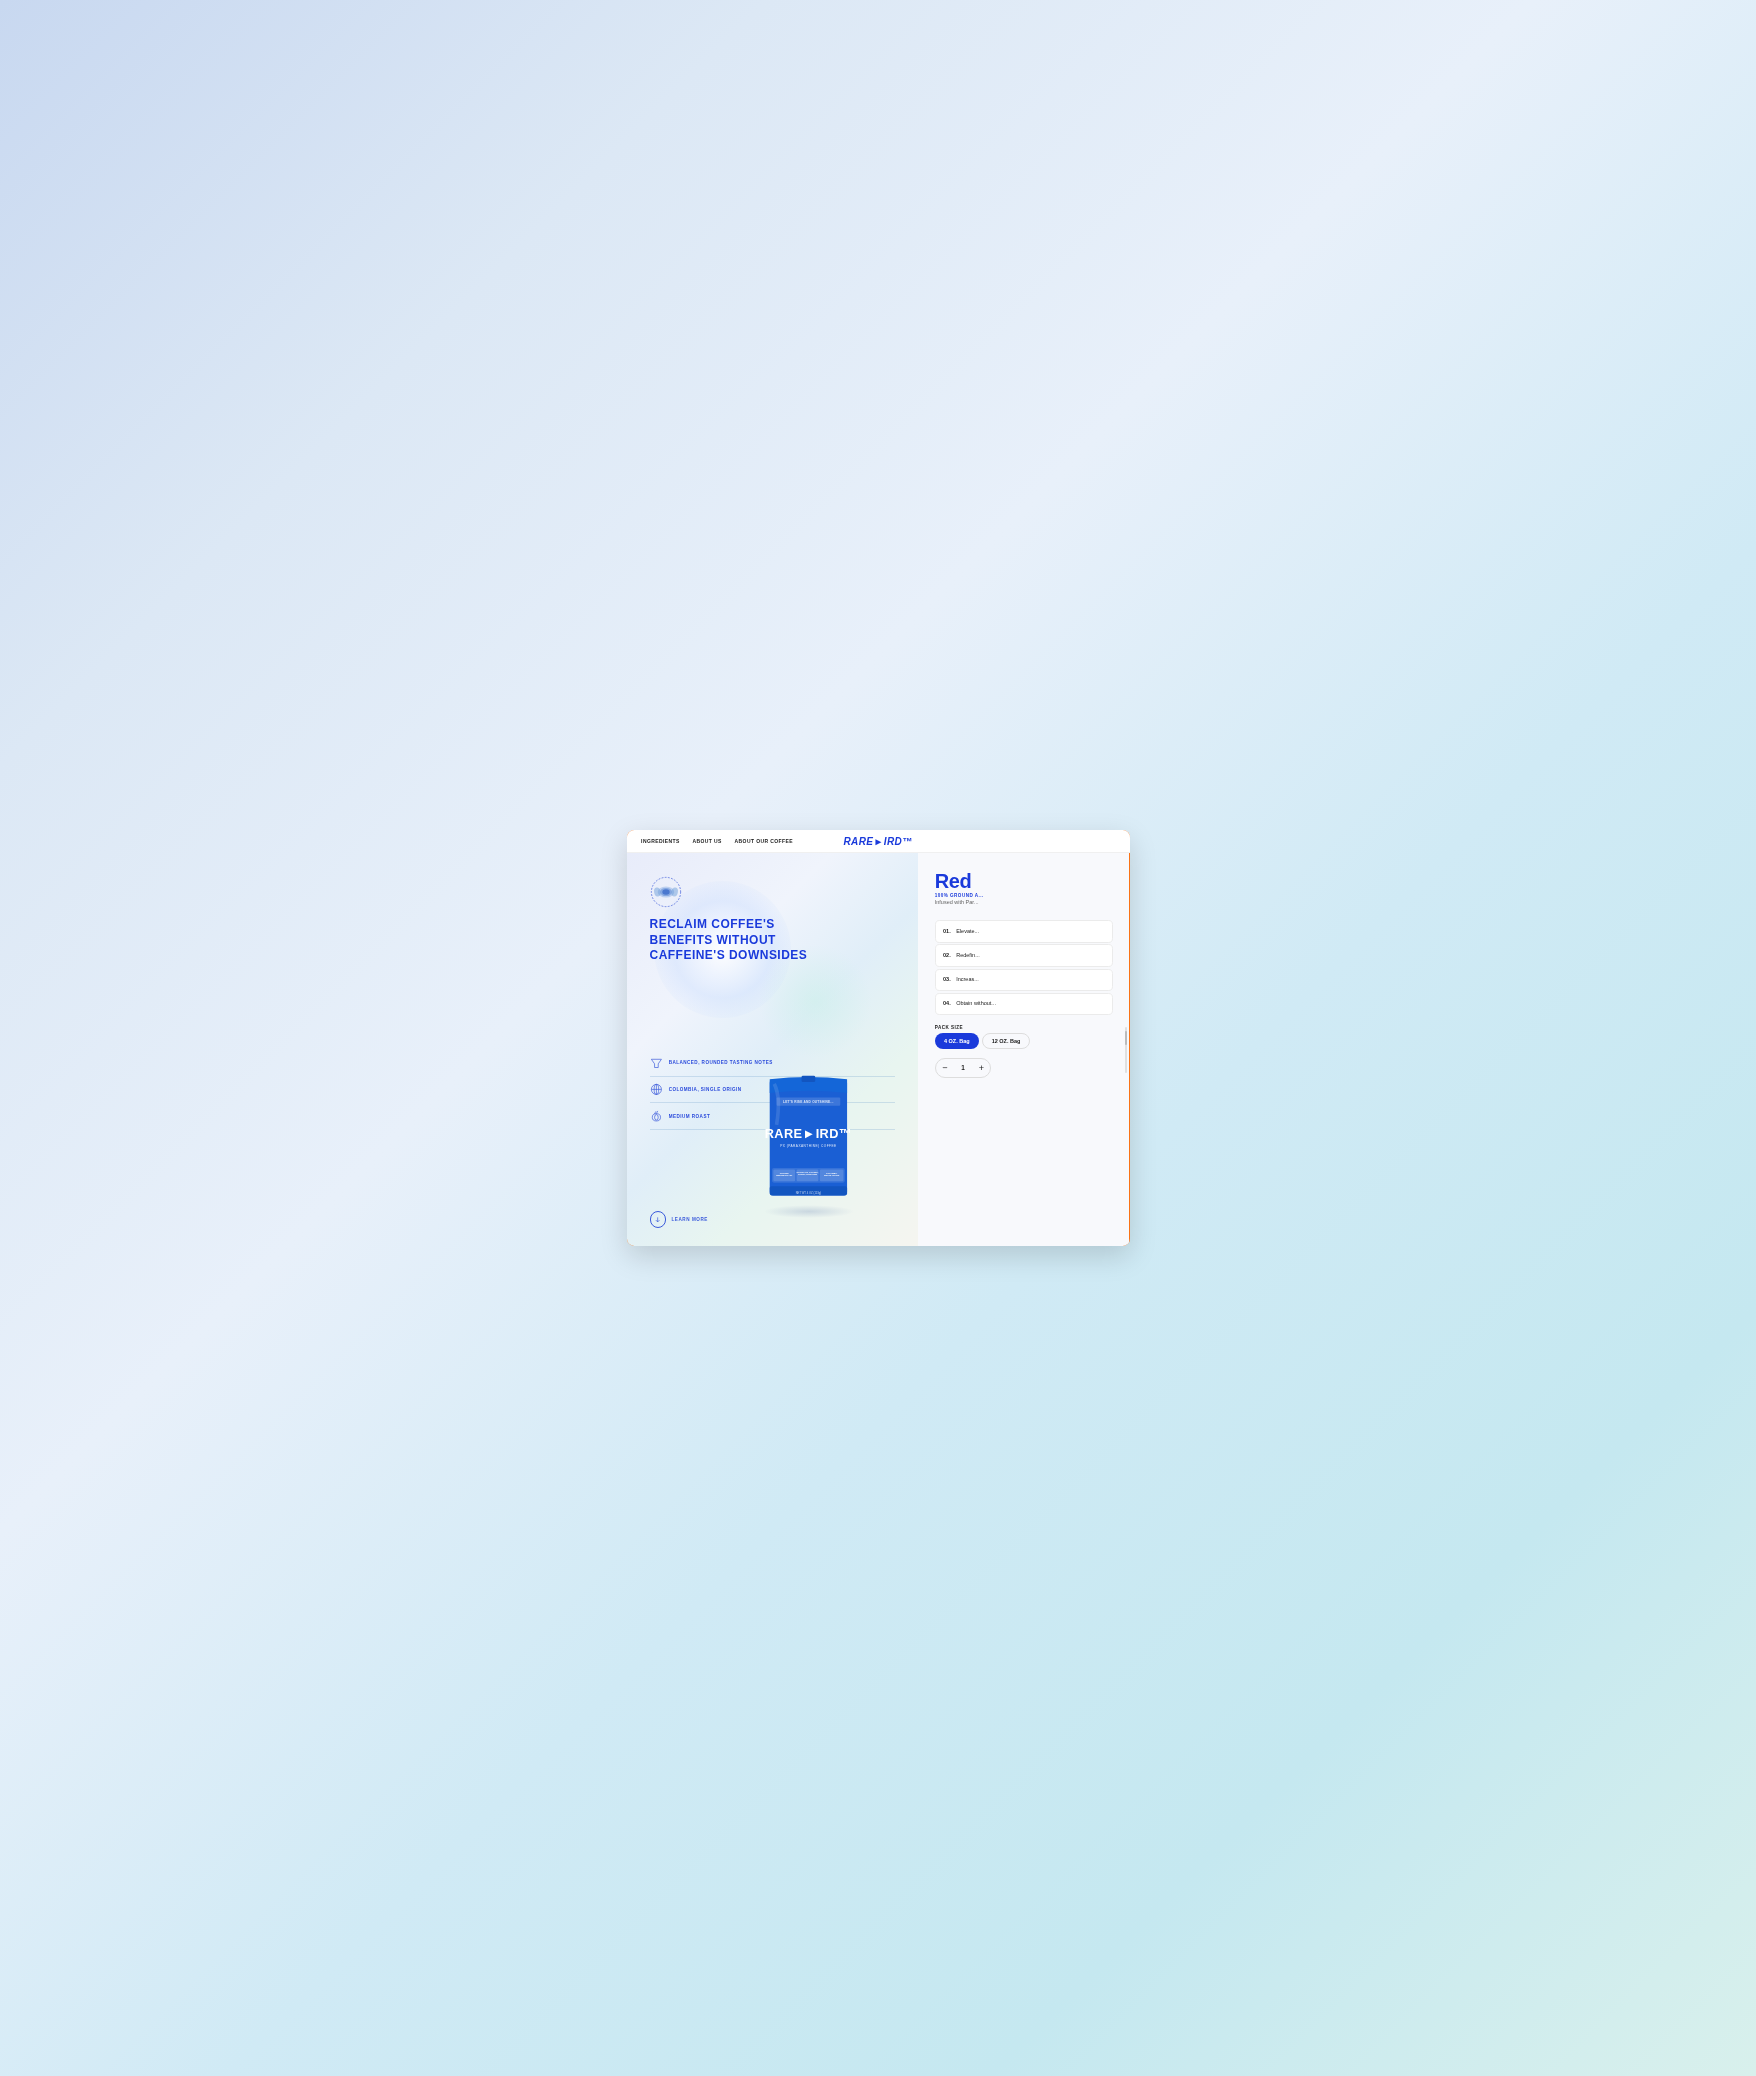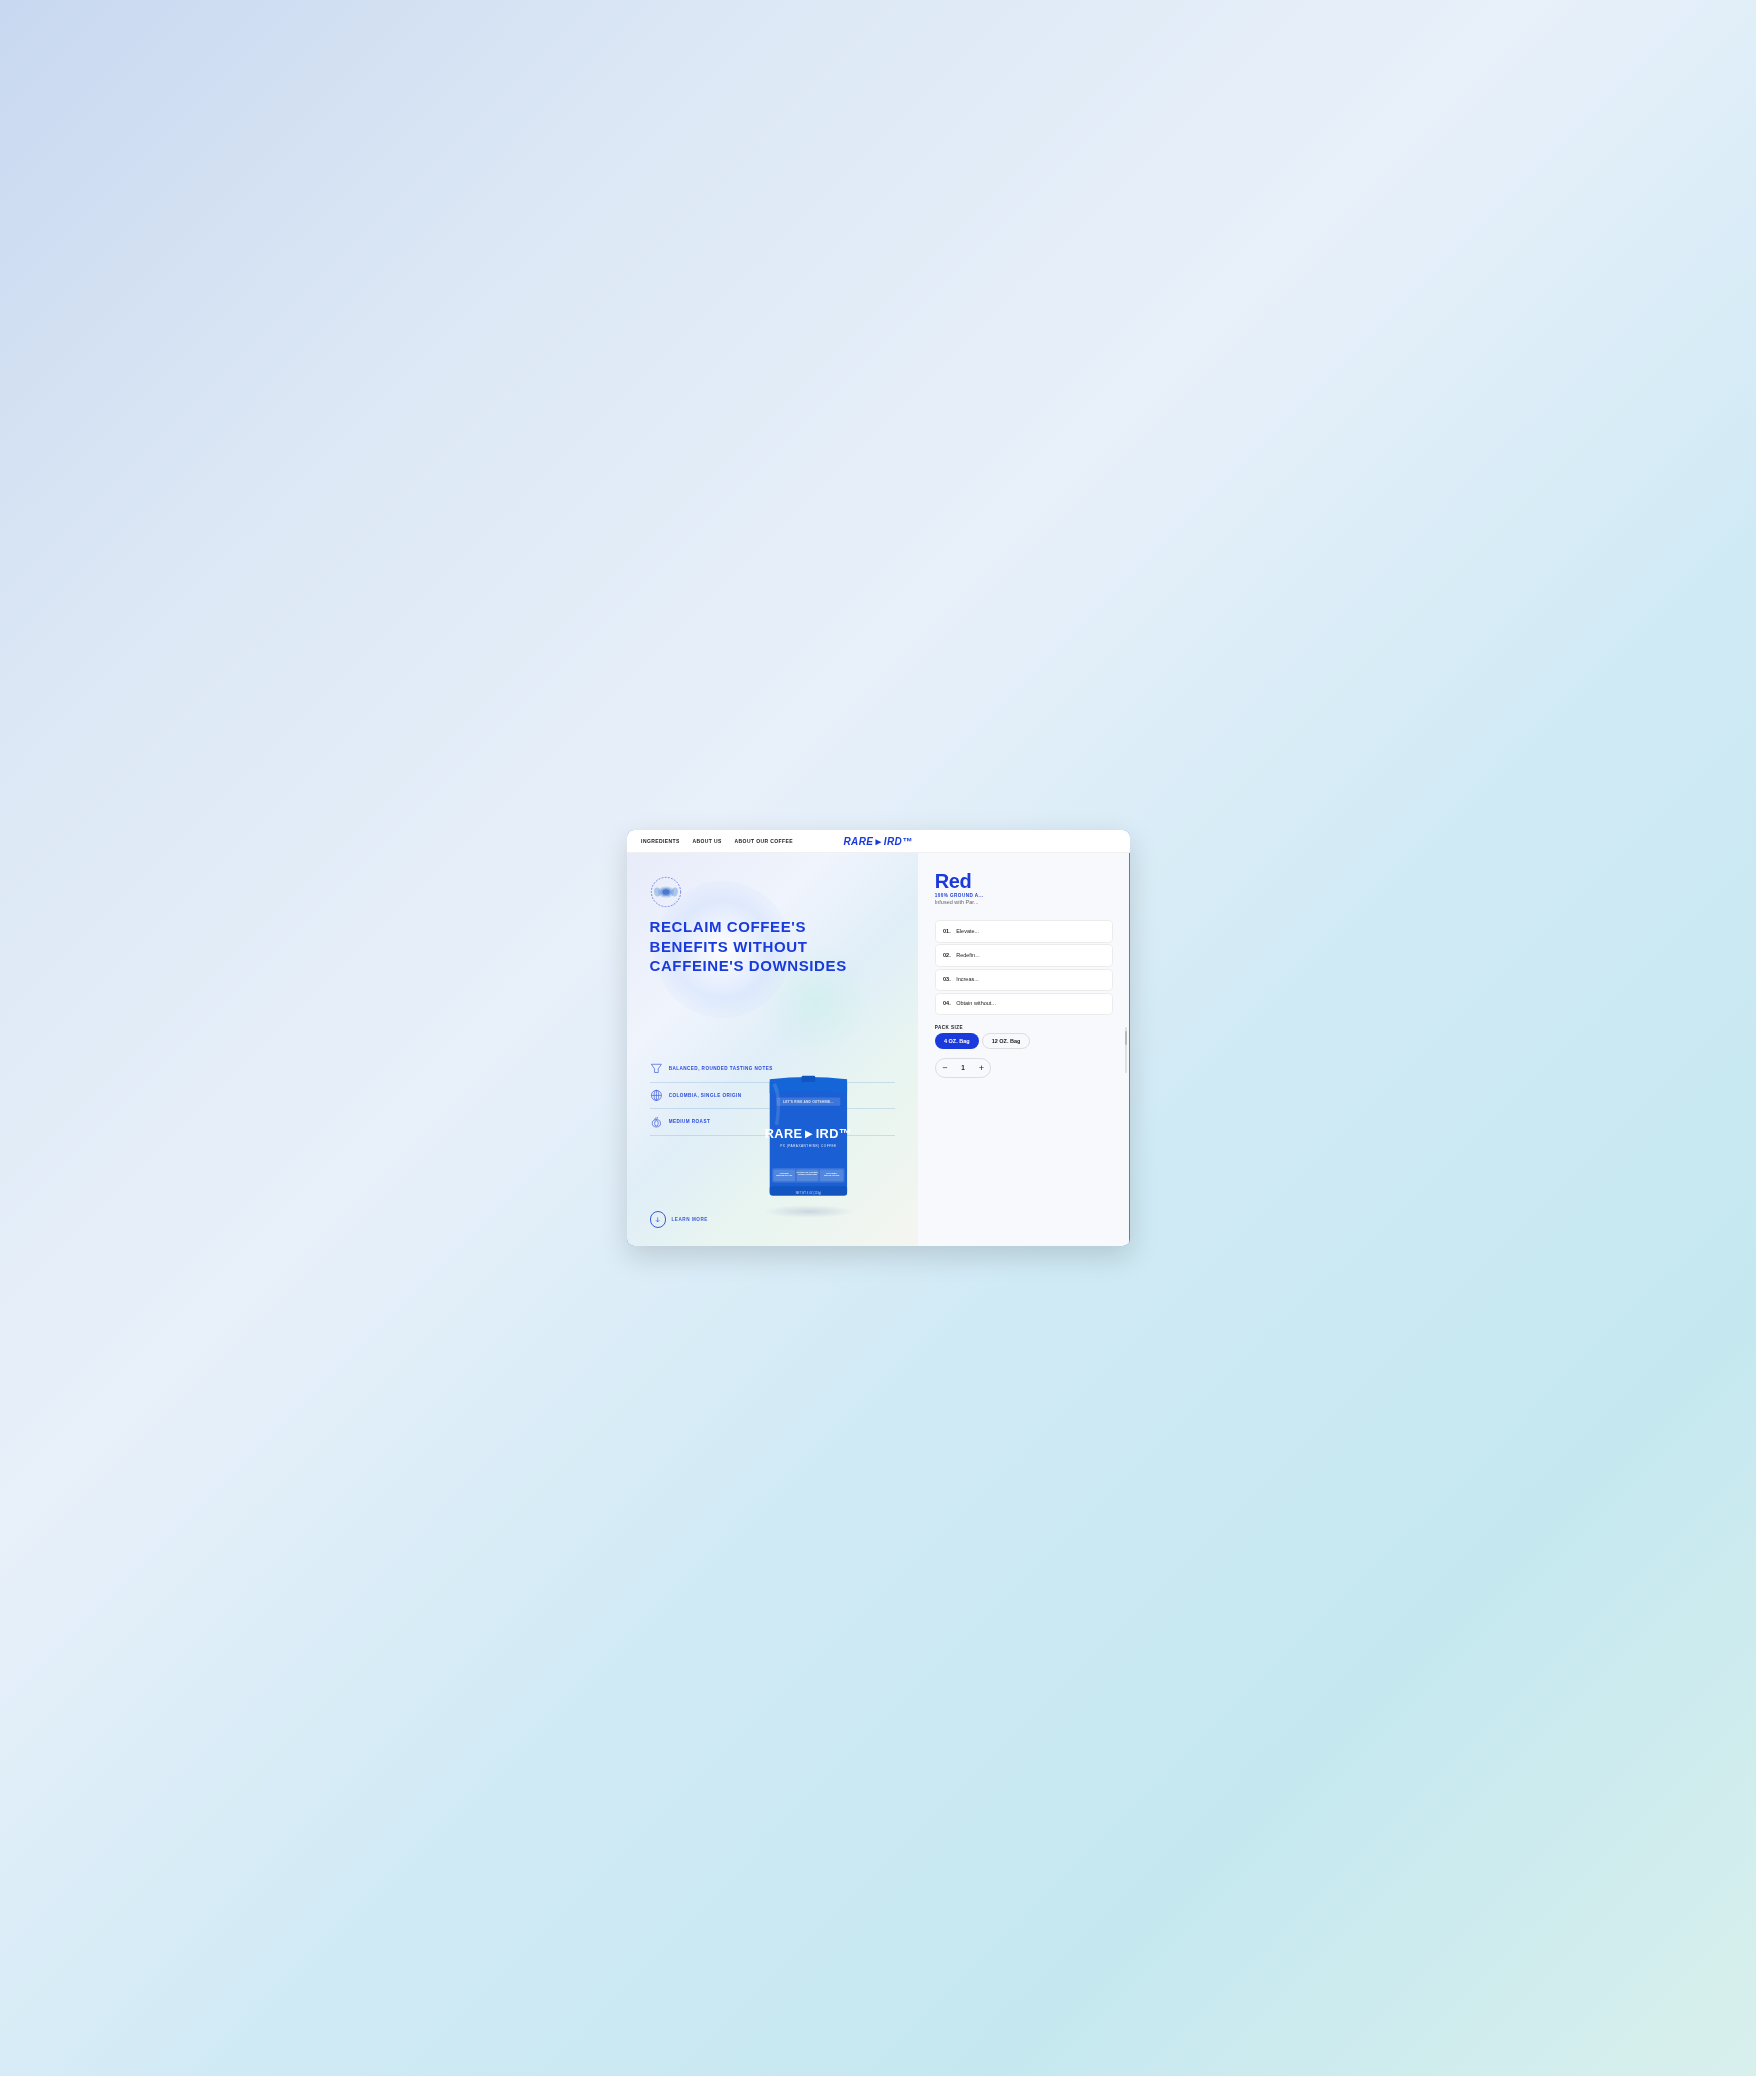--- a/index.html
+++ b/index.html
@@ -11,21 +11,21 @@
       display: flex;
       align-items: center;
       justify-content: center;
       font-family: 'Helvetica Neue', Arial, sans-serif;
       overflow-x: hidden;
     }
 
     .browser-window {
       width: 92%;
       max-width: 503px;
-      background: #3b82f6;
+      background: #f97316;
       border-radius: 7.3px;
       box-shadow: 0 9.1px 27.4px rgba(0,0,0,0.15);
       overflow: hidden;
       position: relative;
     }
 
     
     .nav {
       display: flex;
       align-items: center;
@@ -106,21 +106,21 @@
     .brand-icon {
       width: 32px;
       height: 32px;
       position: relative;
       margin-bottom: 9.1px;
       z-index: 2;
     }
 
     
     .hero-headline {
-      font-size: 15px;
+      font-size: 12px;
       font-weight: 800;
       color: #1a3adb;
       text-transform: uppercase;
       letter-spacing: 0.04em;
       line-height: 1.3;
       margin-bottom: 18.3px;
       z-index: 2;
       position: relative;
     }
 

